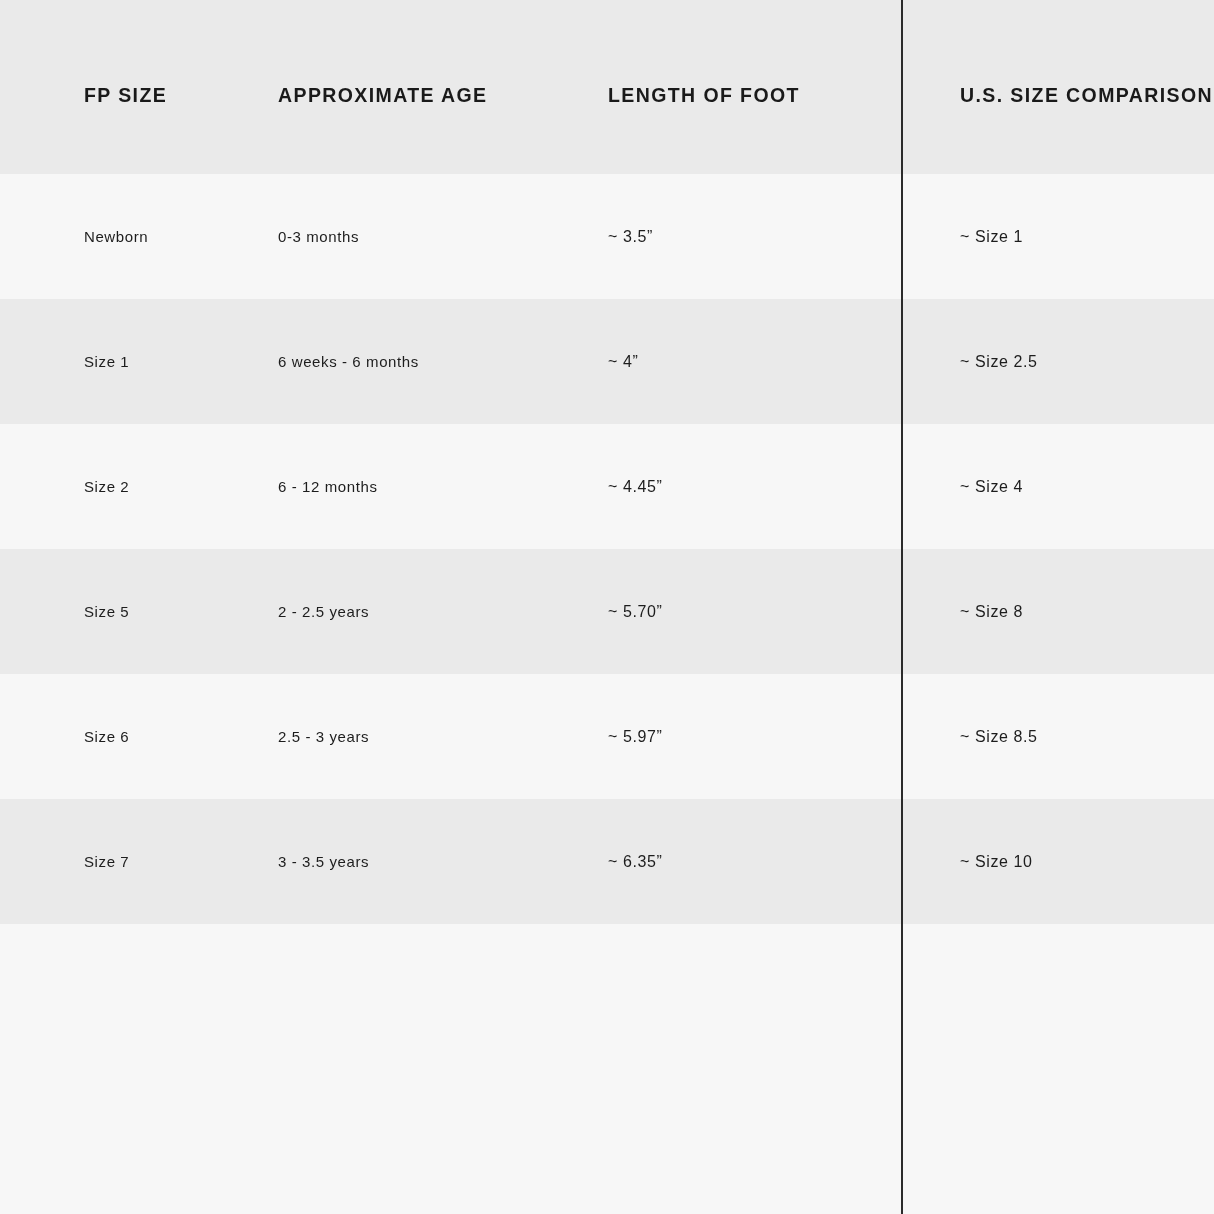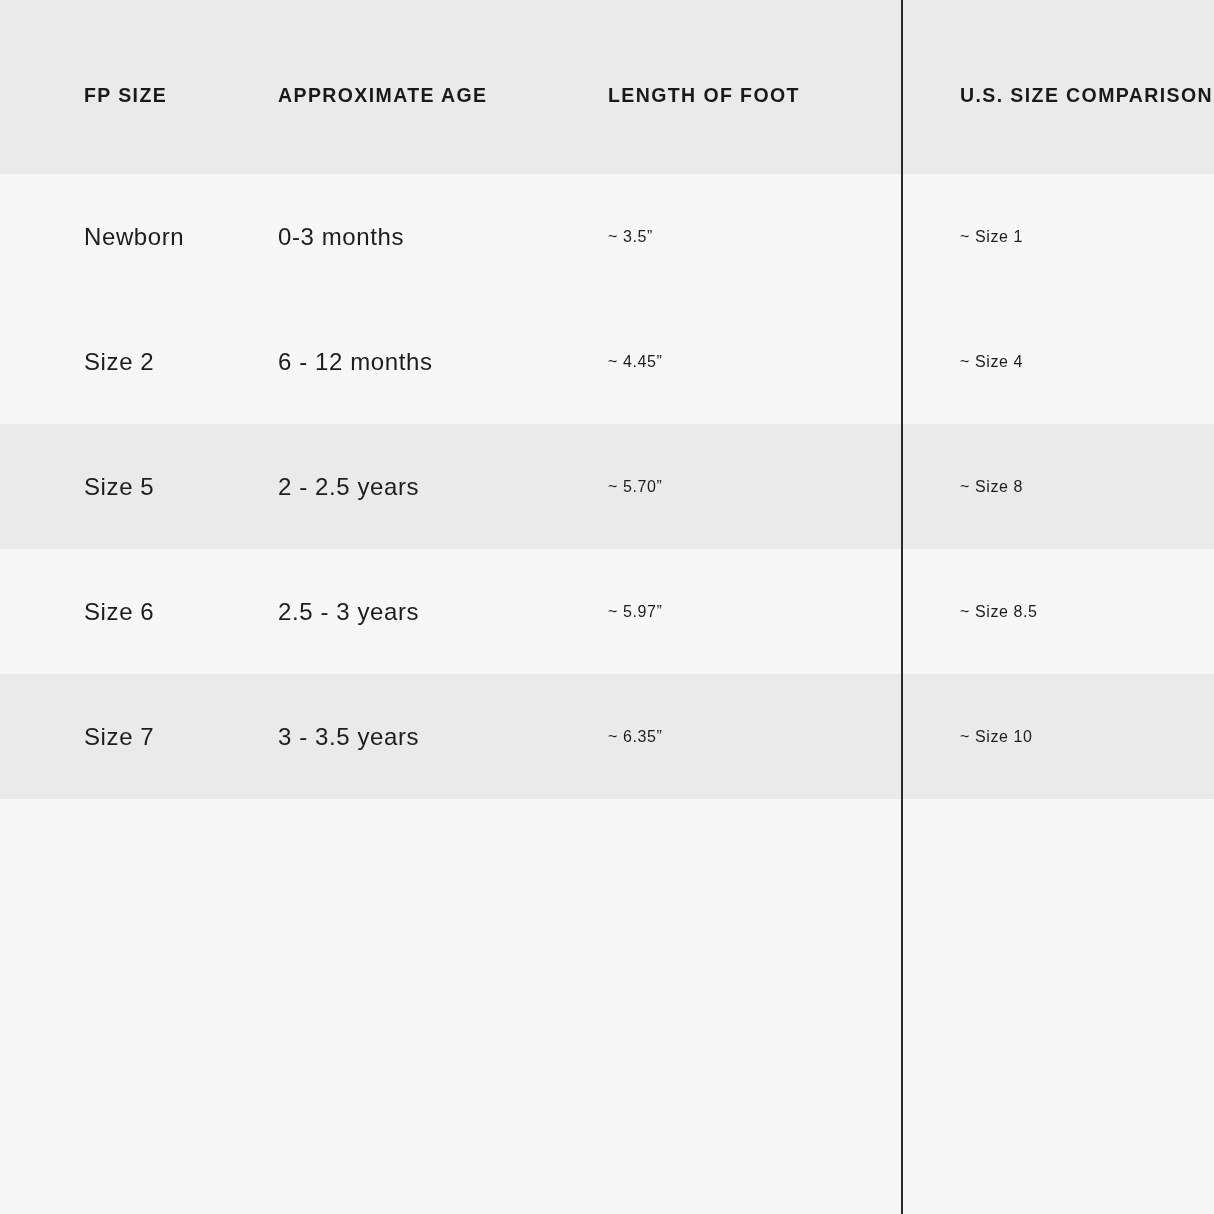--- a/index.html
+++ b/index.html
@@ -41,21 +41,21 @@
   thead th.c2h { padding-left: 80px; }
   thead th.c3h { padding-left: 80px; margin-top: 39px; }
   thead th.c4h { padding-left: 60px; }
 
   tbody tr { height: 125px; }
   tbody tr.odd  td { background: #f7f7f7; }
   tbody tr.even td { background: #eaeaea; }
   tbody td {
     text-align: left;
     vertical-align: middle;
-    font-size: 24px;
+    font-size: 15px;
     font-weight: 400;
     letter-spacing: 0.6px;
     color: #1d1d1d;
     padding: 0 0 0 84px;
   }
   tbody td.col2 { padding-left: 80px; }
   tbody td.col3 { padding-left: 80px; font-size: 16px; }
   tbody td.col4 { padding-left: 60px; font-size: 16px; }
 
   
@@ -97,20 +97,26 @@
         <th class="c4h">U.S. SIZE COMPARISON</th>
       </tr>
     </thead>
     <tbody>
       <tr class="odd">
         <td class="col1">Newborn</td>
         <td class="col2">0-3 months</td>
         <td class="col3">~ 3.5”</td>
         <td class="col4">~ Size 1</td>
       </tr>
+      <tr class="even">
+        <td class="col1">Size 1</td>
+        <td class="col2">6 weeks - 6 months</td>
+        <td class="col3">~ 4”</td>
+        <td class="col4">~ Size 2.5</td>
+      </tr>
       <tr class="odd">
         <td class="col1">Size 2</td>
         <td class="col2">6 - 12 months</td>
         <td class="col3">~ 4.45”</td>
         <td class="col4">~ Size 4</td>
       </tr>
       <tr class="even">
         <td class="col1">Size 5</td>
         <td class="col2">2 - 2.5 years</td>
         <td class="col3">~ 5.70”</td>

